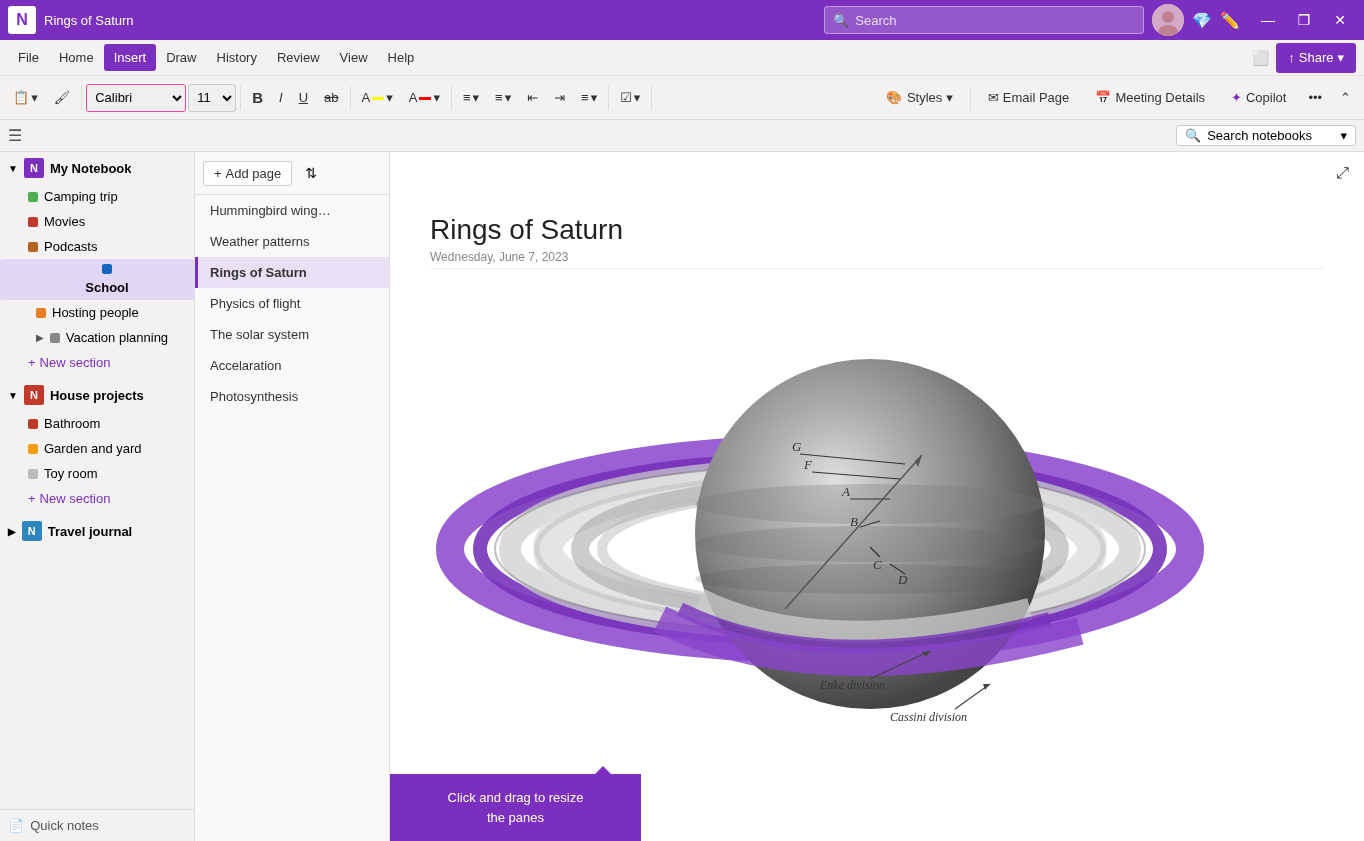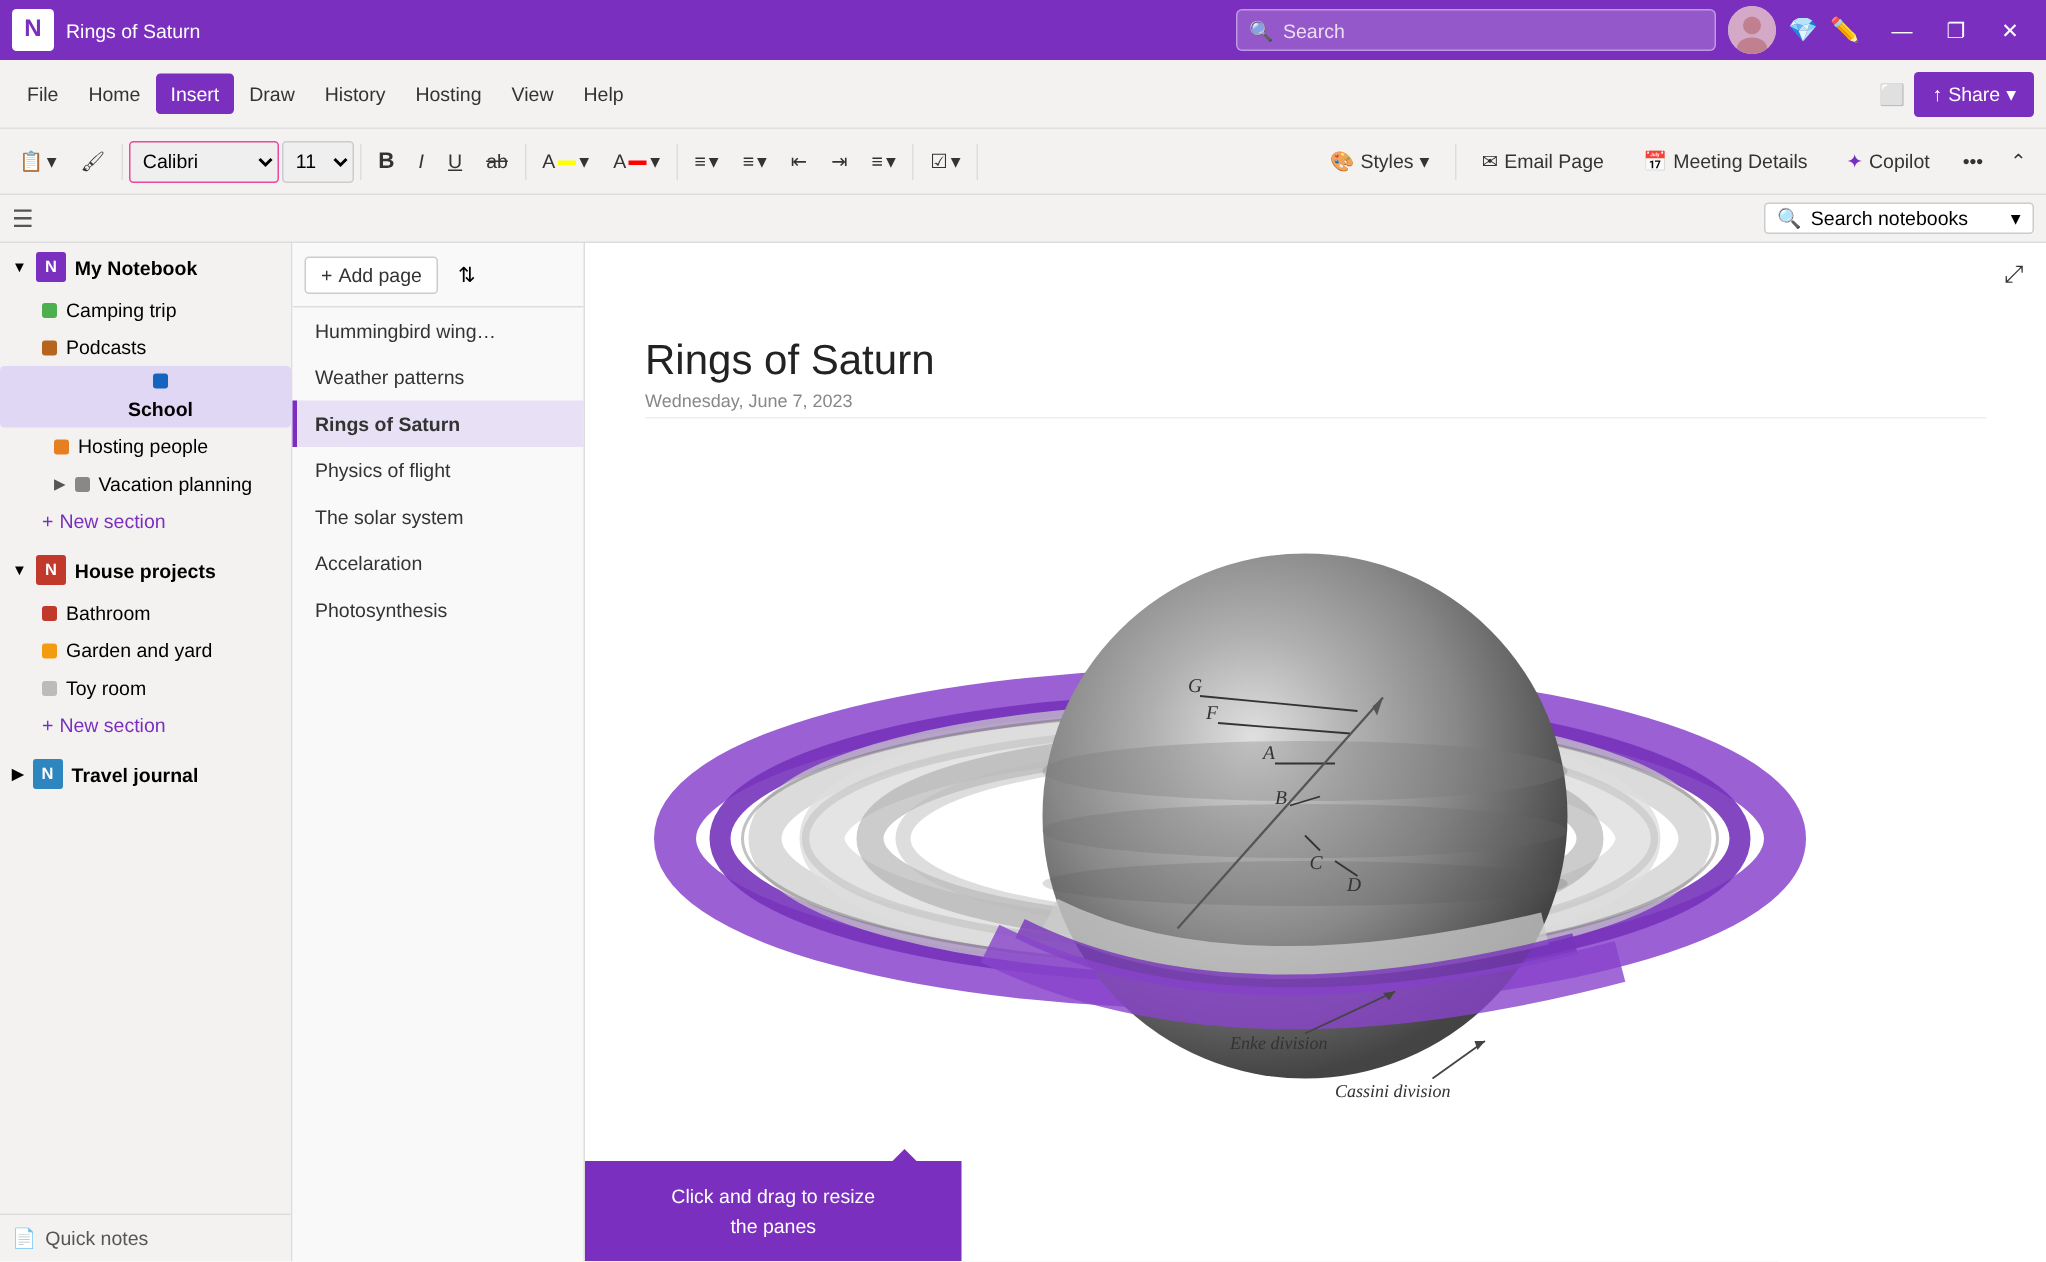--- a/index.html
+++ b/index.html
@@ -70,21 +70,21 @@
     }
     #diamond-icon {
       margin-left: 8px;
       color: white;
       font-size: 16px;
       cursor: pointer;
     }
 
     
     #menu-bar {
-      height: 46px;
+      height: 36px;
       background: #f3f2f1;
       display: flex;
       align-items: center;
       padding: 0 8px;
       border-bottom: 1px solid #e0e0e0;
       flex-shrink: 0;
     }
     .menu-item {
       padding: 6px 10px;
       font-size: 13px;
@@ -399,21 +399,21 @@
     <button class="win-btn">✕</button>
   </div>
 </div>
 
 <div id="menu-bar">
   <span class="menu-item">File</span>
   <span class="menu-item">Home</span>
   <span class="menu-item active">Insert</span>
   <span class="menu-item">Draw</span>
   <span class="menu-item">History</span>
-  <span class="menu-item">Hosting</span>
+  <span class="menu-item">Review</span>
   <span class="menu-item">View</span>
   <span class="menu-item">Help</span>
   <div style="margin-left:auto; display:flex; align-items:center; gap:6px;">
     <span style="font-size:14px; cursor:pointer; color:#555;">⬜</span>
     <button class="share-btn">
       <span>↑</span>
       <span>Share</span>
       <span>▾</span>
     </button>
   </div>
@@ -502,20 +502,24 @@
       <div class="notebook-header">
         <span style="font-size:10px;">▼</span>
         <div class="nb-icon" style="background:#7B2FBE;">N</div>
         <span>My Notebook</span>
       </div>
       <div class="section-item">
         <div class="section-dot" style="background:#4CAF50;"></div>
         <span>Camping trip</span>
       </div>
       <div class="section-item">
+        <div class="section-dot" style="background:#c0392b;"></div>
+        <span>Movies</span>
+      </div>
+      <div class="section-item">
         <div class="section-dot" style="background:#b5651d;"></div>
         <span>Podcasts</span>
       </div>
       <div class="section-item active">
         <div class="section-dot" style="background:#1565c0;"></div>
         <span>School</span>
       </div>
       <div class="section-item section-item-indent">
         <div class="section-dot" style="background:#e67e22;"></div>
         <span>Hosting people</span>

